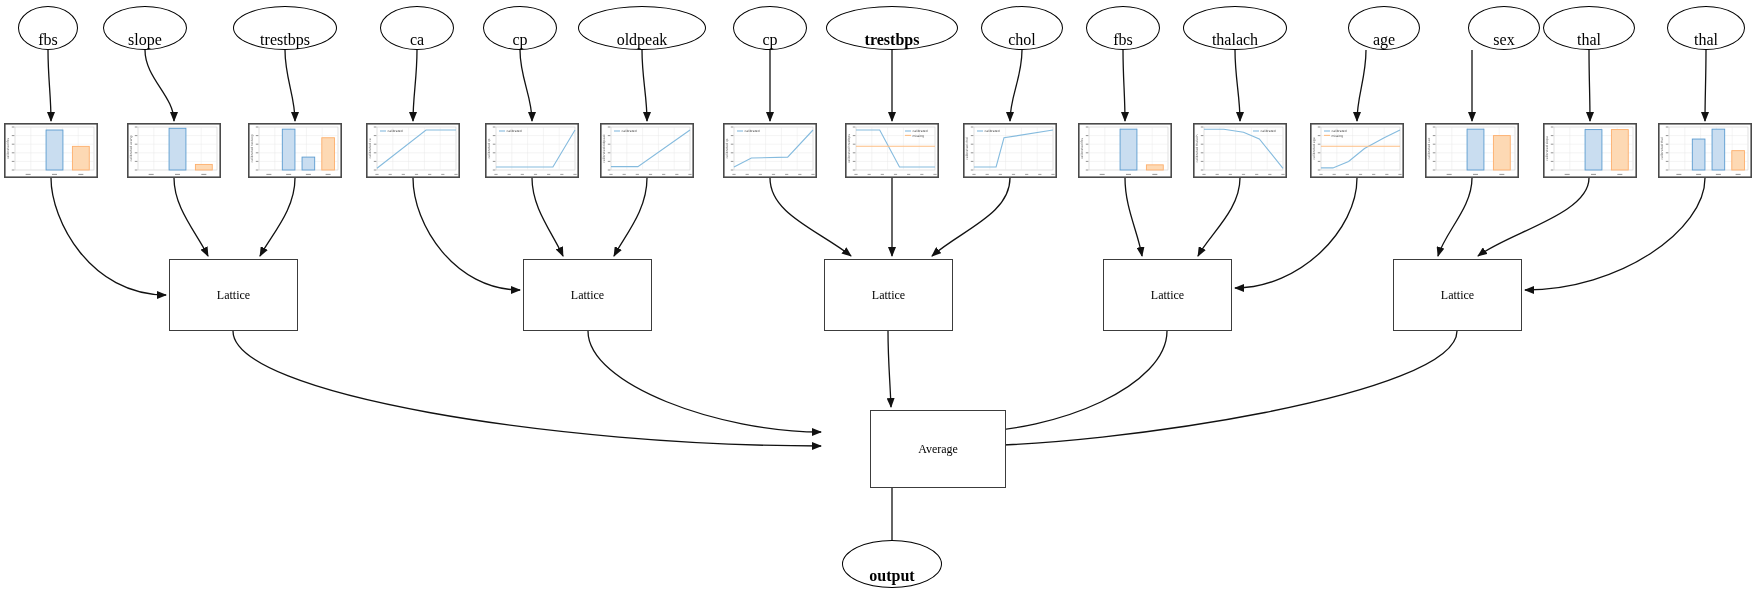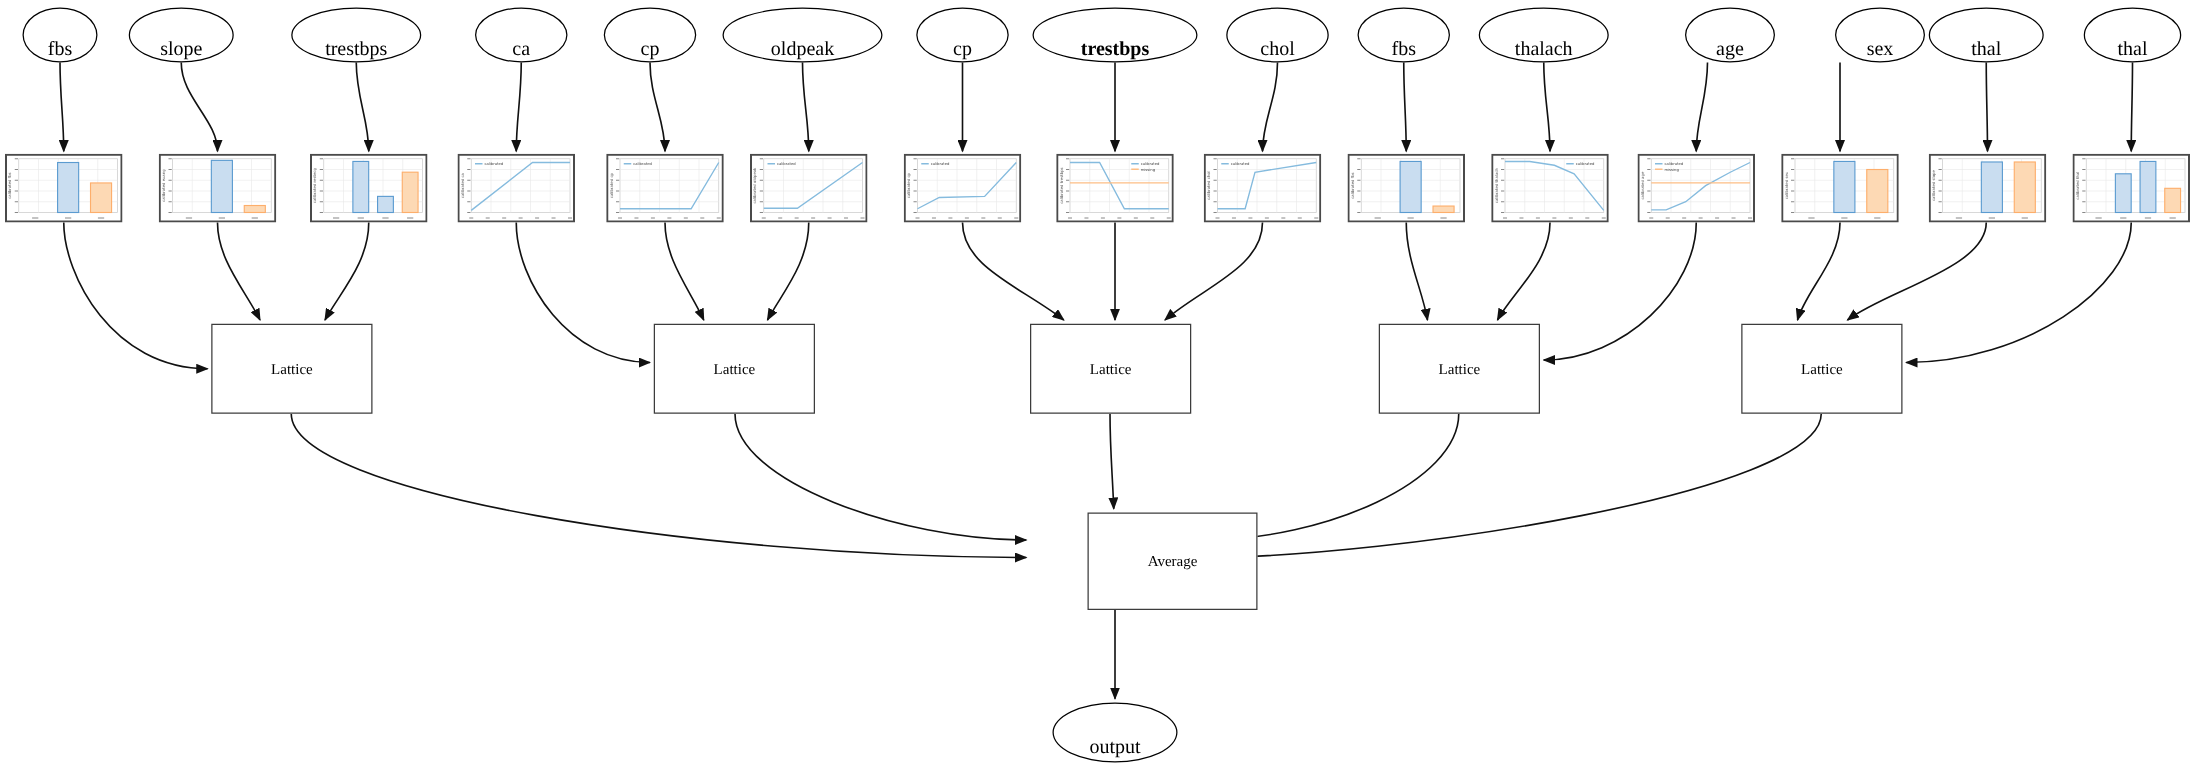--- a/index.html
+++ b/index.html
@@ -561,17 +561,17 @@
       </div>
       <div class="node-box" style="left: 1103px; top: 259px; width: 129px; height: 72px;">
         <span>Lattice</span>
       </div>
       <div class="node-box" style="left: 1393px; top: 259px; width: 129px; height: 72px;">
         <span>Lattice</span>
       </div>
       <div class="node-box" style="left: 870px; top: 410px; width: 136px; height: 78px;">
         <span>Average</span>
       </div>
-      <div class="node-ellipse" style="left: 842px; top: 562px; width: 100px; height: 48px;">
+      <div class="node-ellipse" style="left: 842px; top: 540px; width: 100px; height: 48px; font-weight: bold;">
         <span>output</span>
       </div>
     </div>
 </div>
 
 </body></html>

